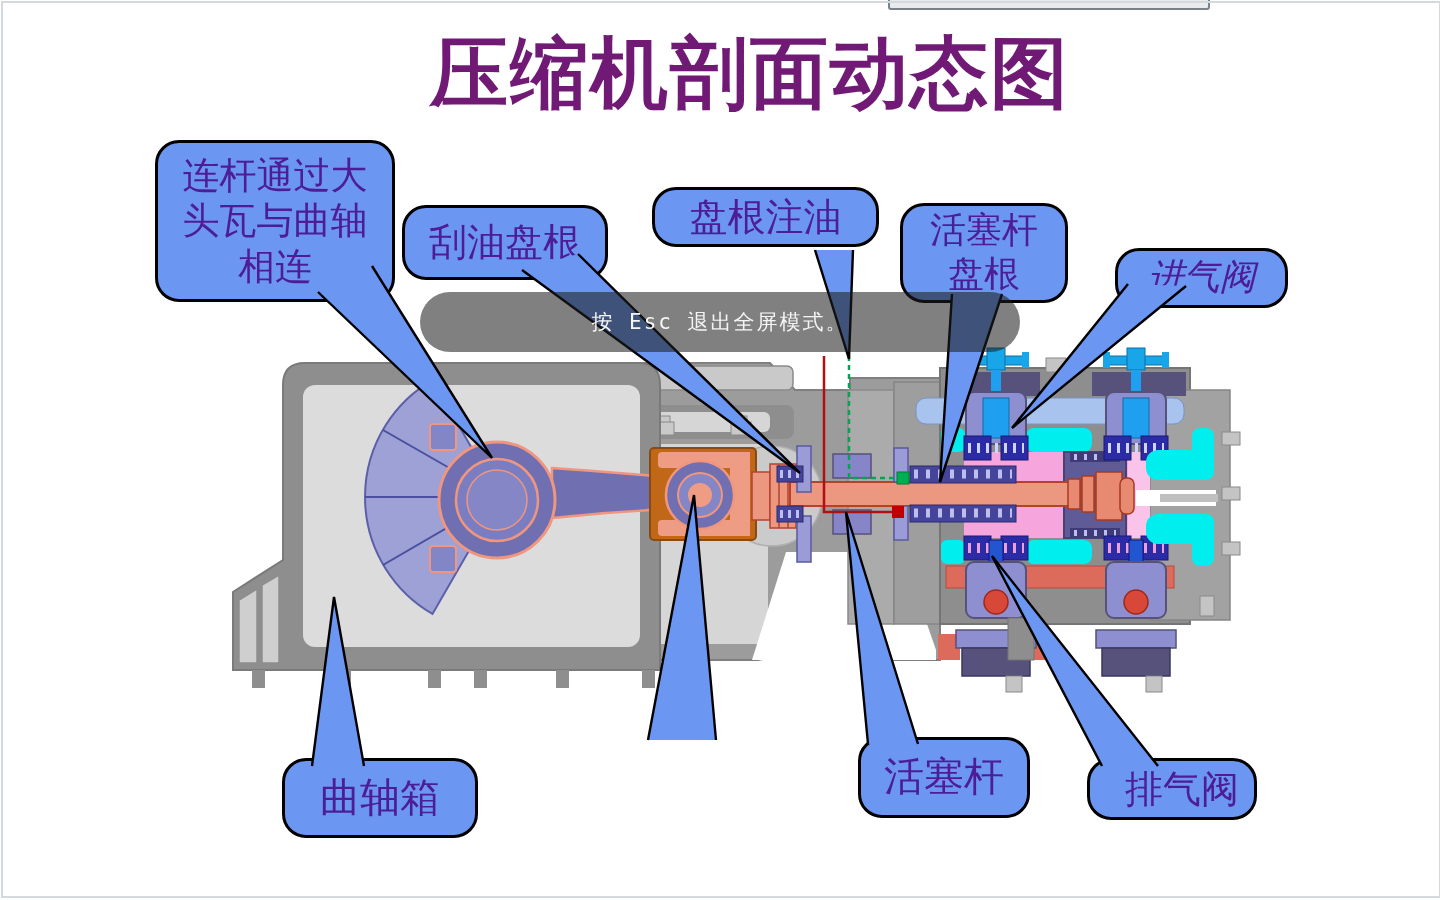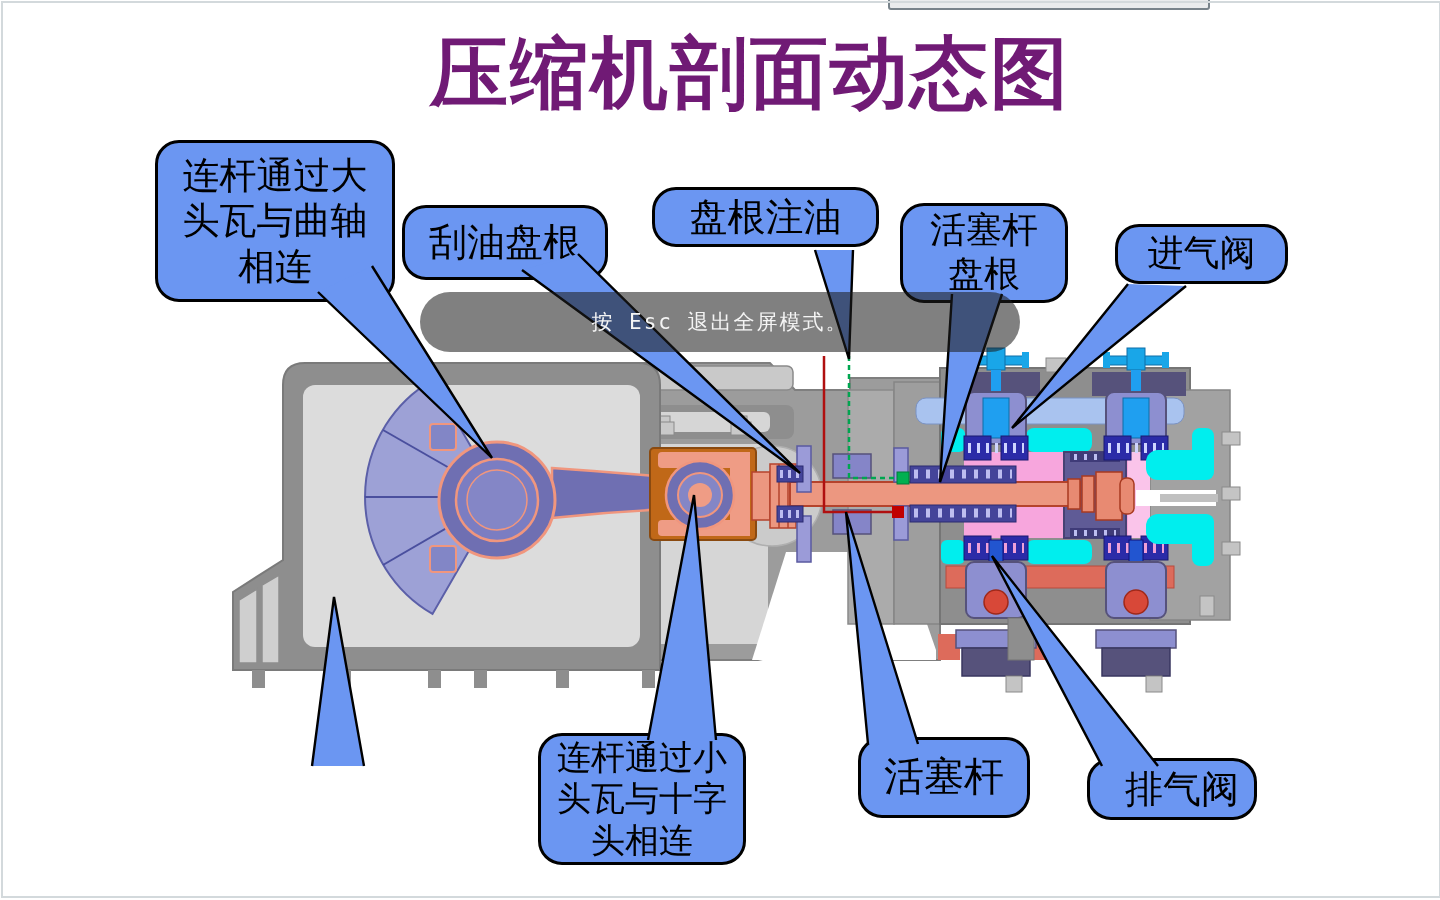--- a/index.html
+++ b/index.html
@@ -6,21 +6,21 @@
   body{position:relative;font-family:"Liberation Serif","DejaVu Serif",serif;}
   .page-frame{position:absolute;left:1px;top:1px;width:1436px;height:893px;
     border:2px solid #d3d9dc;pointer-events:none;z-index:60;}
   .slide{position:absolute;inset:0;}
   .machine-svg{position:absolute;left:0;top:0;z-index:1;}
   .tails-svg{position:absolute;left:0;top:0;z-index:3;pointer-events:none;}
   .title{position:absolute;left:330px;top:22px;width:840px;text-align:center;
     font-size:78px;font-weight:700;color:#701a75;letter-spacing:2px;z-index:2;
     font-family:"Liberation Serif","DejaVu Serif",serif;}
   .callout{position:absolute;background:#6b96f2;border:3px solid #000;border-radius:24px;
-    color:#000000;display:flex;align-items:center;justify-content:center;text-align:center;
+    color:#4c1d95;display:flex;align-items:center;justify-content:center;text-align:center;
     white-space:pre-line;line-height:1.22;z-index:2;box-sizing:border-box;
     font-family:"Liberation Serif","DejaVu Serif",serif;}
   .toast{position:absolute;left:420px;top:292px;width:600px;height:60px;border-radius:30px;
     background:rgba(28,28,28,0.56);color:#f4f4f4;display:flex;align-items:center;justify-content:center;
     font-family:"DejaVu Sans Mono","Liberation Mono",monospace;font-size:21px;letter-spacing:2px;z-index:40;text-align:right;}
   .top-remnant{position:absolute;left:888px;top:-8px;width:318px;height:14px;
     background:#e9ebed;border:2px solid #78838b;border-radius:3px;z-index:50;}
 </style>
 </head>
 <body>
@@ -215,24 +215,22 @@
 
   <div class="title">压缩机剖面动态图</div>
 
   <div class="callout" style="left:155px;top:140px;width:240px;height:162px;font-size:37px;">连杆通过大
 头瓦与曲轴
 相连</div>
   <div class="callout" style="left:402px;top:205px;width:206px;height:75px;font-size:38px;">刮油盘根</div>
   <div class="callout" style="left:652px;top:187px;width:227px;height:60px;font-size:38px;">盘根注油</div>
   <div class="callout" style="left:900px;top:203px;width:168px;height:100px;font-size:36px;">活塞杆
 盘根</div>
-  <div class="callout" style="left:1115px;top:224px;width:173px;height:60px;font-size:36px;">进气阀</div>
-  <div class="callout" style="left:538px;top:733px;width:208px;height:132px;font-size:34px;">连杆通过小
-头瓦与十字
-头相连</div>
+  <div class="callout" style="left:1115px;top:248px;width:173px;height:60px;font-size:36px;font-style:italic;">进气阀</div>
+  <div class="callout" style="left:282px;top:758px;width:196px;height:80px;font-size:40px;">曲轴箱</div>
   <div class="callout" style="left:858px;top:737px;width:172px;height:81px;font-size:40px;">活塞杆</div>
   <div class="callout" style="left:1087px;top:758px;width:170px;height:62px;font-size:38px;padding-left:20px;">排气阀</div>
 
   <svg class="tails-svg" width="1440" height="900" viewBox="0 0 1440 900">
     <path d="M318,292 L492,458 L372,266" fill="#6b96f2" stroke="#000" stroke-width="2.4"></path>
     <path d="M522,270 L800,473 L578,254" fill="#6b96f2" stroke="#000" stroke-width="2.4"></path>
     <path d="M815,250 L849,359 L853,250" fill="#6b96f2" stroke="#000" stroke-width="2.4"></path>
     <path d="M952,294 L940,482 L1002,294" fill="#6b96f2" stroke="#000" stroke-width="2.4"></path>
     <path d="M1128,284 L1012,428 L1186,286" fill="#6b96f2" stroke="#000" stroke-width="2.4"></path>
     <path d="M312,766 L334,597 L364,766" fill="#6b96f2" stroke="#000" stroke-width="2.4"></path>

